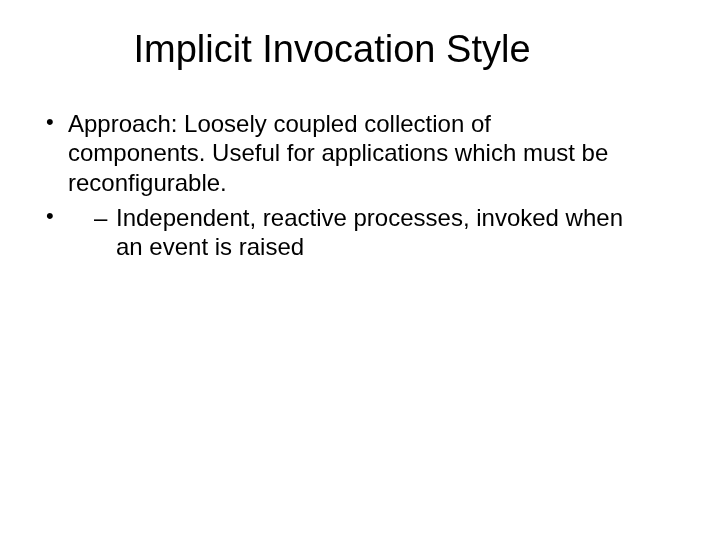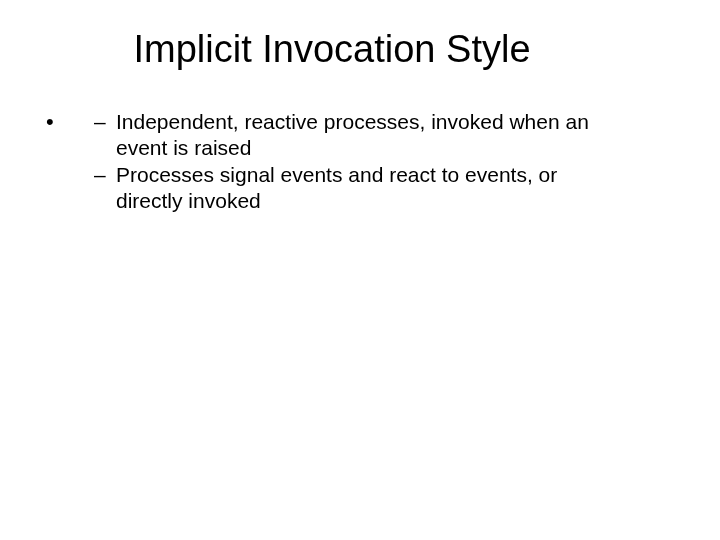--- a/index.html
+++ b/index.html
@@ -3,29 +3,29 @@
 <meta charset="utf-8">
 <style>
   * { margin: 0; padding: 0; box-sizing: border-box; }
   html, body { width: 720px; height: 540px; background: #fff; font-family: Arial, Helvetica, sans-serif; color: #000; }
   .slide { width: 664px; height: 540px; padding: 20px 40px 40px 40px; }
   .title { font-size: 38px; text-align: center; margin-top: 8px; margin-bottom: 38px; font-weight: 400; }
   .bullets { list-style: none; }
   .bullets > li { position: relative; padding-left: 28px; font-size: 24px; line-height: 1.22; margin-bottom: 2px; }
   .bullets > li::before { content: "•"; position: absolute; left: 6px; top: 0; font-size: 22px; }
   .subbullets { list-style: none; margin-top: 6px; }
-  .subbullets > li { position: relative; padding-left: 28px; font-size: 21px; line-height: 1.22; margin-bottom: 2px; margin-left: 20px; }
+  .subbullets > li { position: relative; padding-left: 28px; font-size: 24px; line-height: 1.22; margin-bottom: 2px; margin-left: 20px; }
   .subbullets > li::before { content: "–"; position: absolute; left: 6px; top: 0; }
 </style>
 </head>
 <body>
 
 <div class="slide">
   <h1 class="title">Implicit Invocation Style</h1>
   <ul class="bullets">
+    <li><span>Approach:  Loosely coupled collection of components. Useful for applications which must be reconfigurable.</span></li>
     <li>
       <ul class="subbullets">
         <li><span>Independent, reactive processes, invoked when an event is raised</span></li>
-        <li><span>Processes signal events and react to events, or directly invoked</span></li>
       </ul>
     </li>
   </ul>
 </div>
 
 </body></html>

